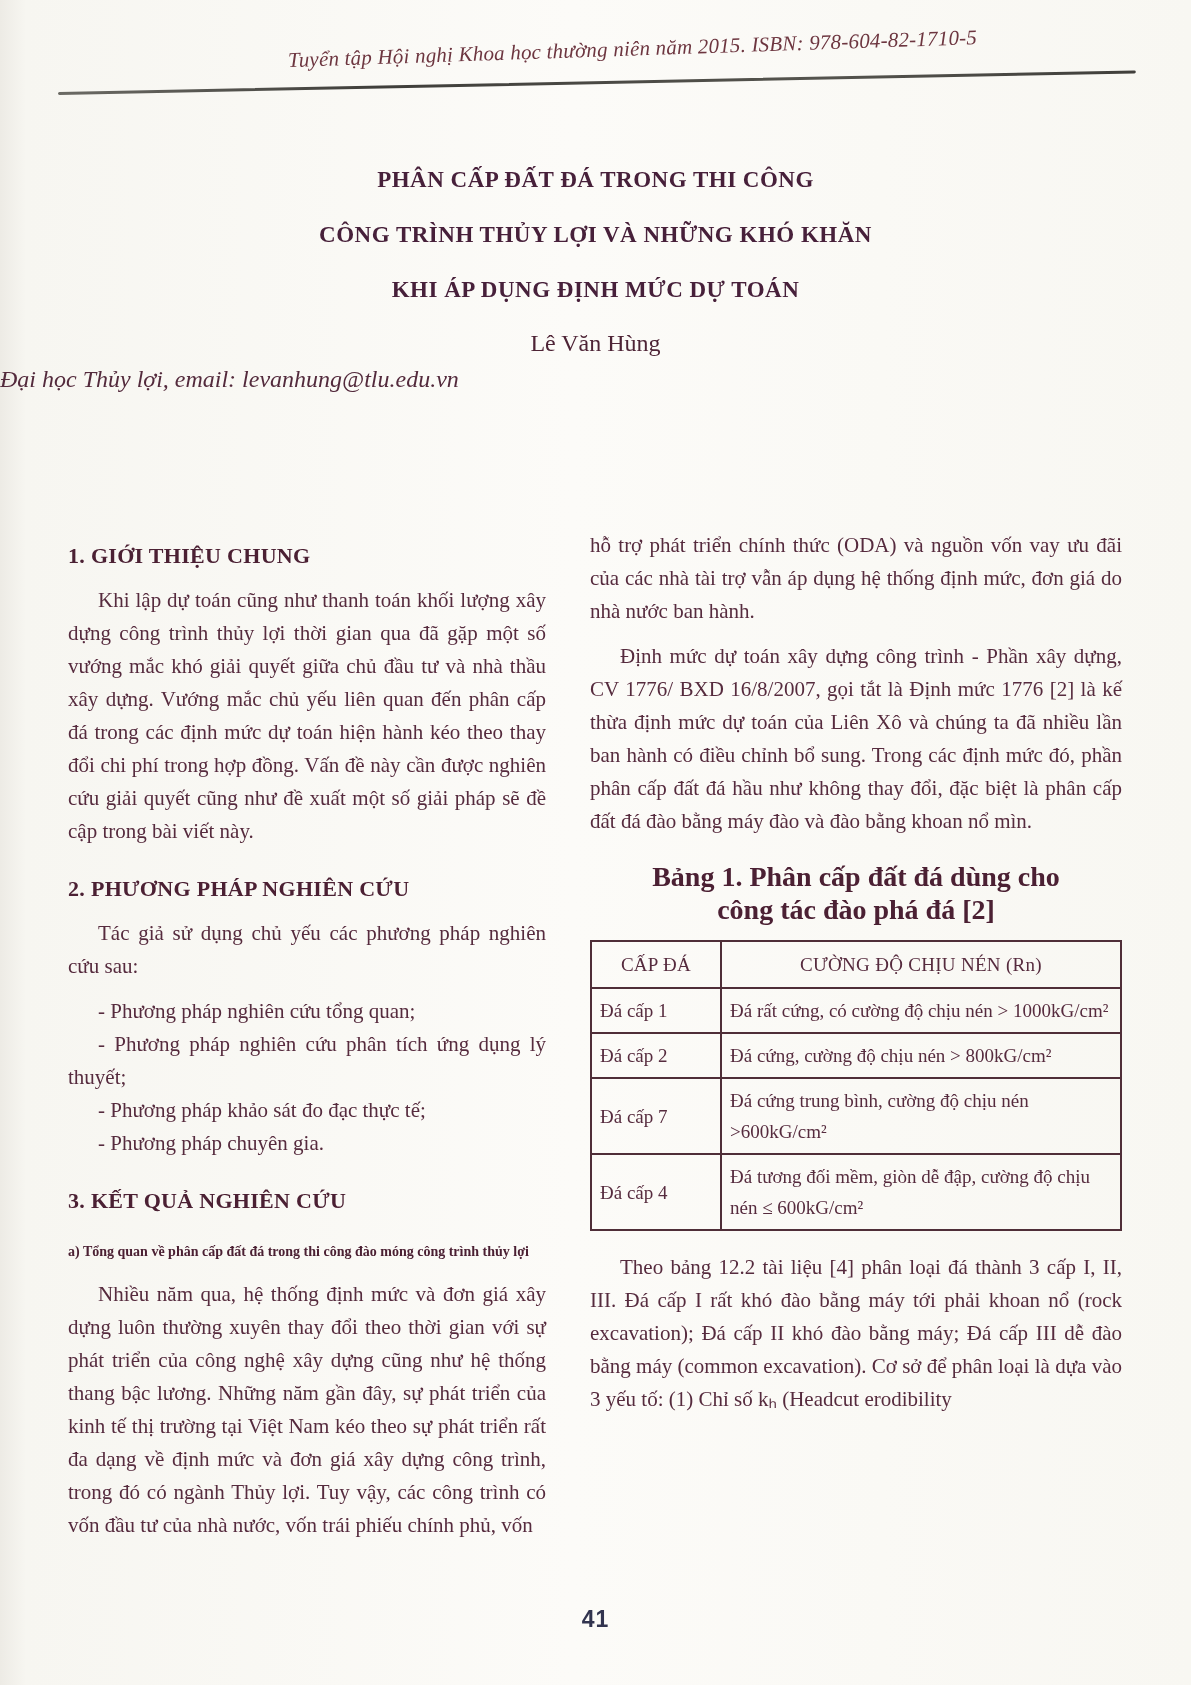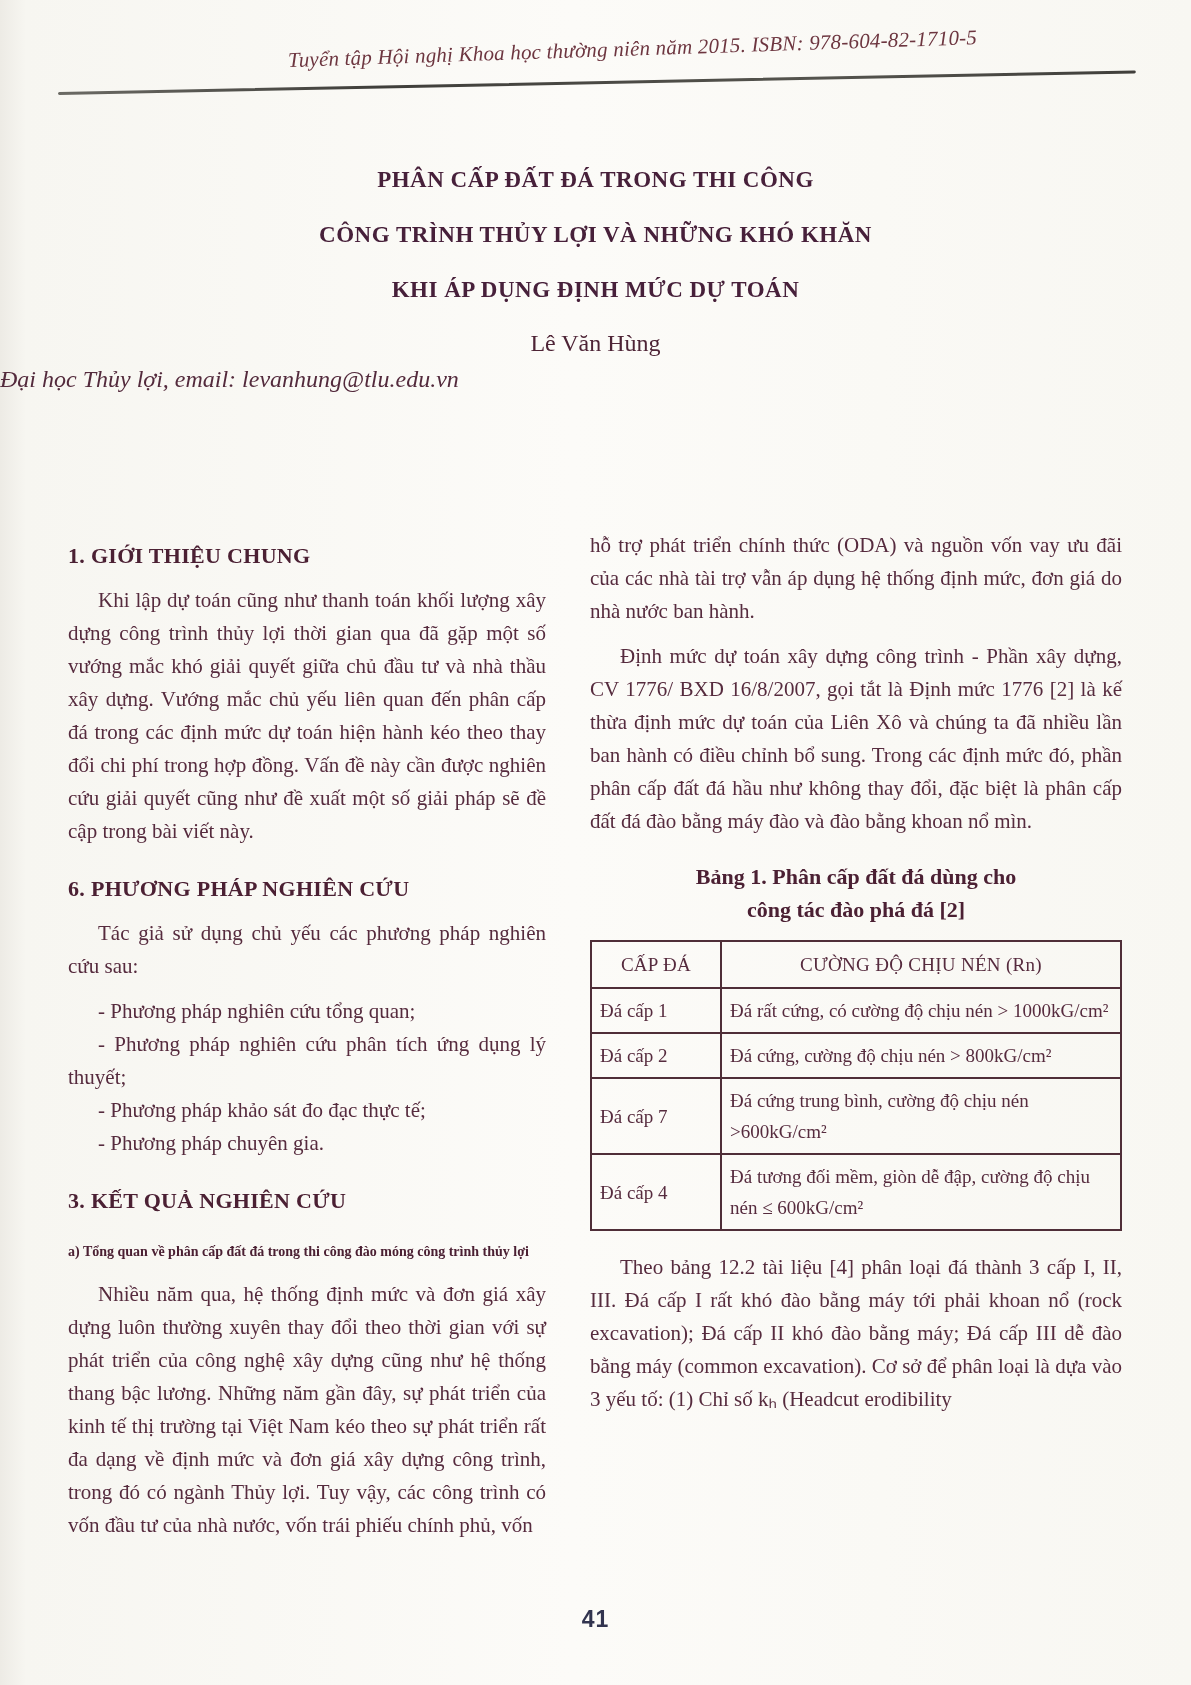--- a/index.html
+++ b/index.html
@@ -59,21 +59,21 @@
   h2.first{margin-top:34px;}
   h3.sub-heading{
     font-size:14px;line-height:33px;font-weight:bold;color:#4b2033;
     margin:18px 0 10px 0;text-align:left;
   }
   .col-right .opening{margin-top:24px;}
   .col-left .closing{margin-bottom:0;}
   
   .table-caption{
     margin-top:22px;text-align:center;font-weight:bold;
-    font-size:22px;line-height:33px;color:#4b2033;
+    font-size:28px;line-height:33px;color:#4b2033;
   }
   table.rock-table{
     margin-top:14px;width:100%;
     border-collapse:collapse;
   }
   table.rock-table th, table.rock-table td{
     border:2.5px solid #4f2e38;
     font-weight:normal;
     font-size:19px;line-height:31px;
     padding:6px 8px;
@@ -108,21 +108,21 @@
 
   <div class="author">Lê Văn Hùng</div>
   <div class="affiliation">Đại học Thủy lợi, email: levanhung@tlu.edu.vn</div>
 
   <div class="columns">
 
     <div class="col col-left">
       <h2 class="sec-heading first">1. GIỚI THIỆU CHUNG</h2>
       <p class="para">Khi lập dự toán cũng như thanh toán khối lượng xây dựng công trình thủy lợi thời gian qua đã gặp một số vướng mắc khó giải quyết giữa chủ đầu tư và nhà thầu xây dựng. Vướng mắc chủ yếu liên quan đến phân cấp đá trong các định mức dự toán hiện hành kéo theo thay đổi chi phí trong hợp đồng. Vấn đề này cần được nghiên cứu giải quyết cũng như đề xuất một số giải pháp sẽ đề cập trong bài viết này.</p>
 
-      <h2 class="sec-heading">6. PHƯƠNG PHÁP NGHIÊN CỨU</h2>
+      <h2 class="sec-heading">2. PHƯƠNG PHÁP NGHIÊN CỨU</h2>
       <p class="para">Tác giả sử dụng chủ yếu các phương pháp nghiên cứu sau:</p>
       <p class="bullet">- Phương pháp nghiên cứu tổng quan;</p>
       <p class="bullet">- Phương pháp nghiên cứu phân tích ứng dụng lý thuyết;</p>
       <p class="bullet">- Phương pháp khảo sát đo đạc thực tế;</p>
       <p class="bullet">- Phương pháp chuyên gia.</p>
 
       <h2 class="sec-heading">3. KẾT QUẢ NGHIÊN CỨU</h2>
       <h3 class="sub-heading">a) Tổng quan về phân cấp đất đá trong thi công đào móng công trình thủy lợi</h3>
       <p class="para closing">Nhiều năm qua, hệ thống định mức và đơn giá xây dựng luôn thường xuyên thay đổi theo thời gian với sự phát triển của công nghệ xây dựng cũng như hệ thống thang bậc lương. Những năm gần đây, sự phát triển của kinh tế thị trường tại Việt Nam kéo theo sự phát triển rất đa dạng về định mức và đơn giá xây dựng công trình, trong đó có ngành Thủy lợi. Tuy vậy, các công trình có vốn đầu tư của nhà nước, vốn trái phiếu chính phủ, vốn</p>
     </div>

